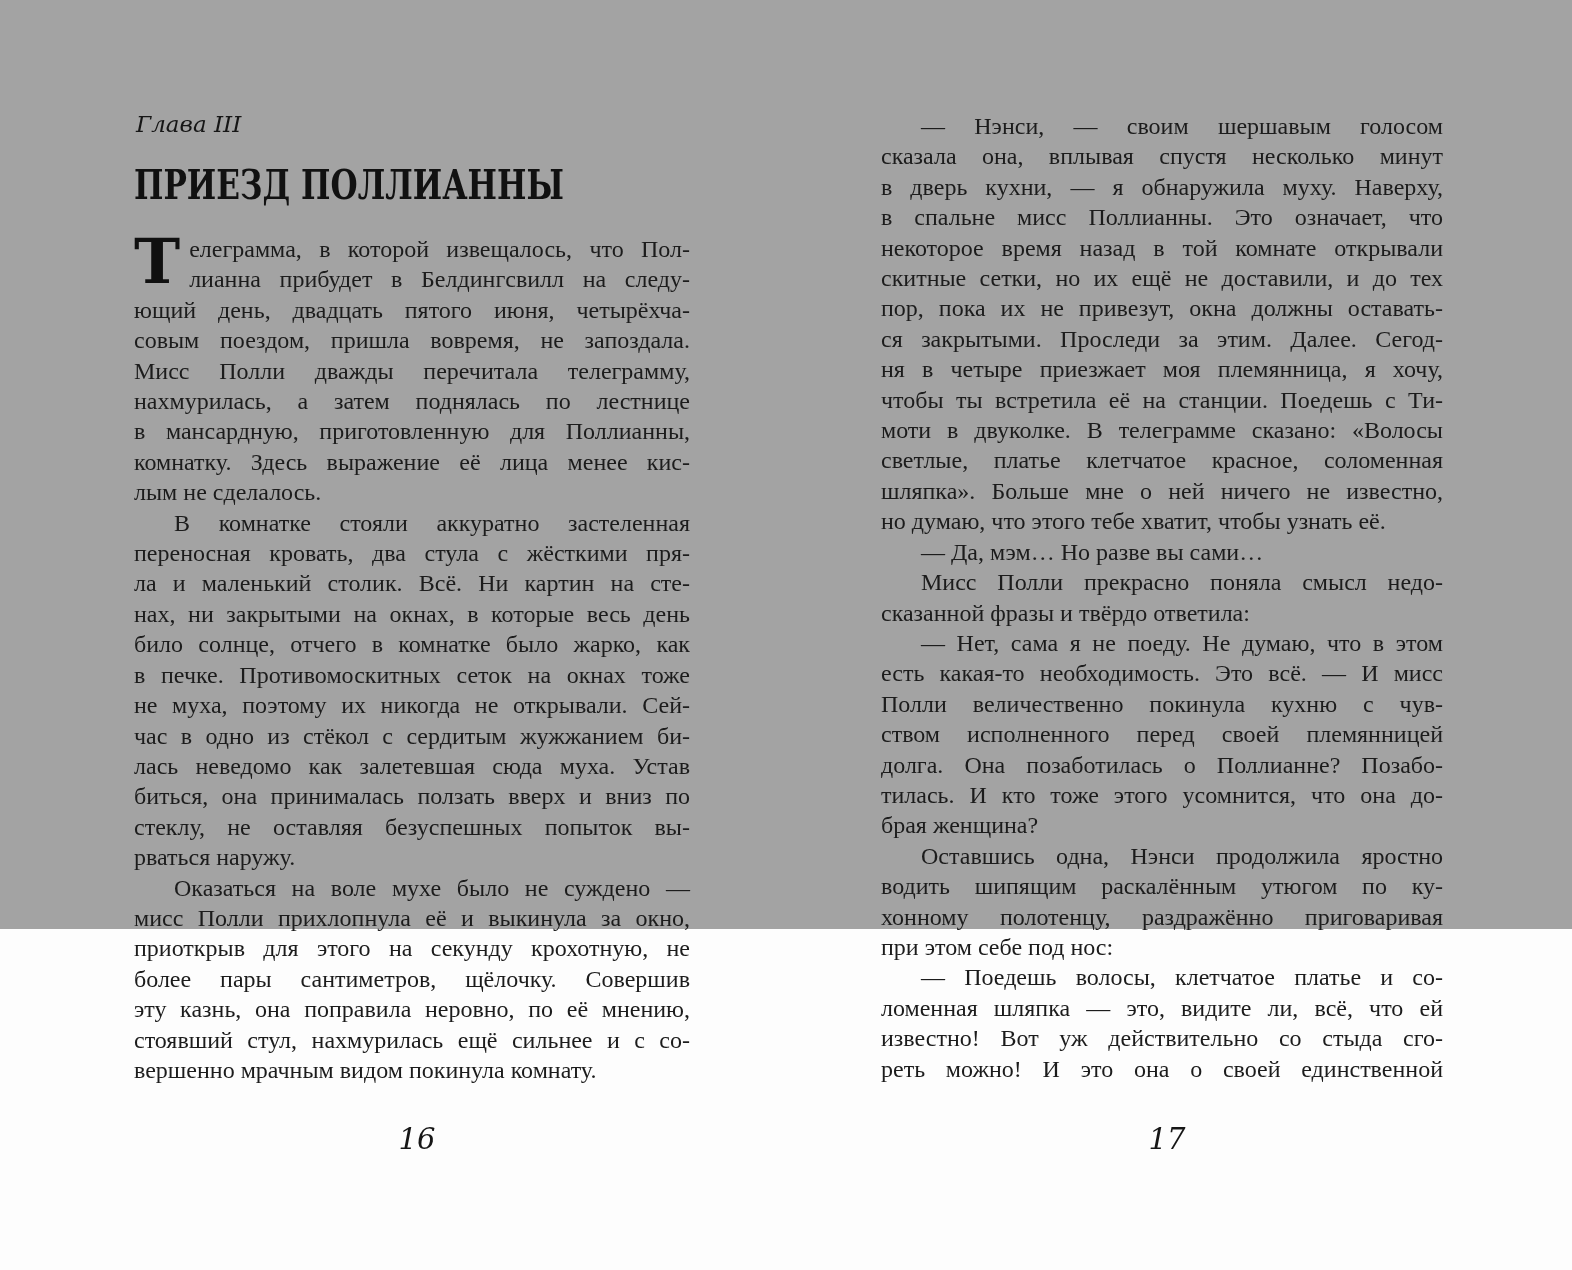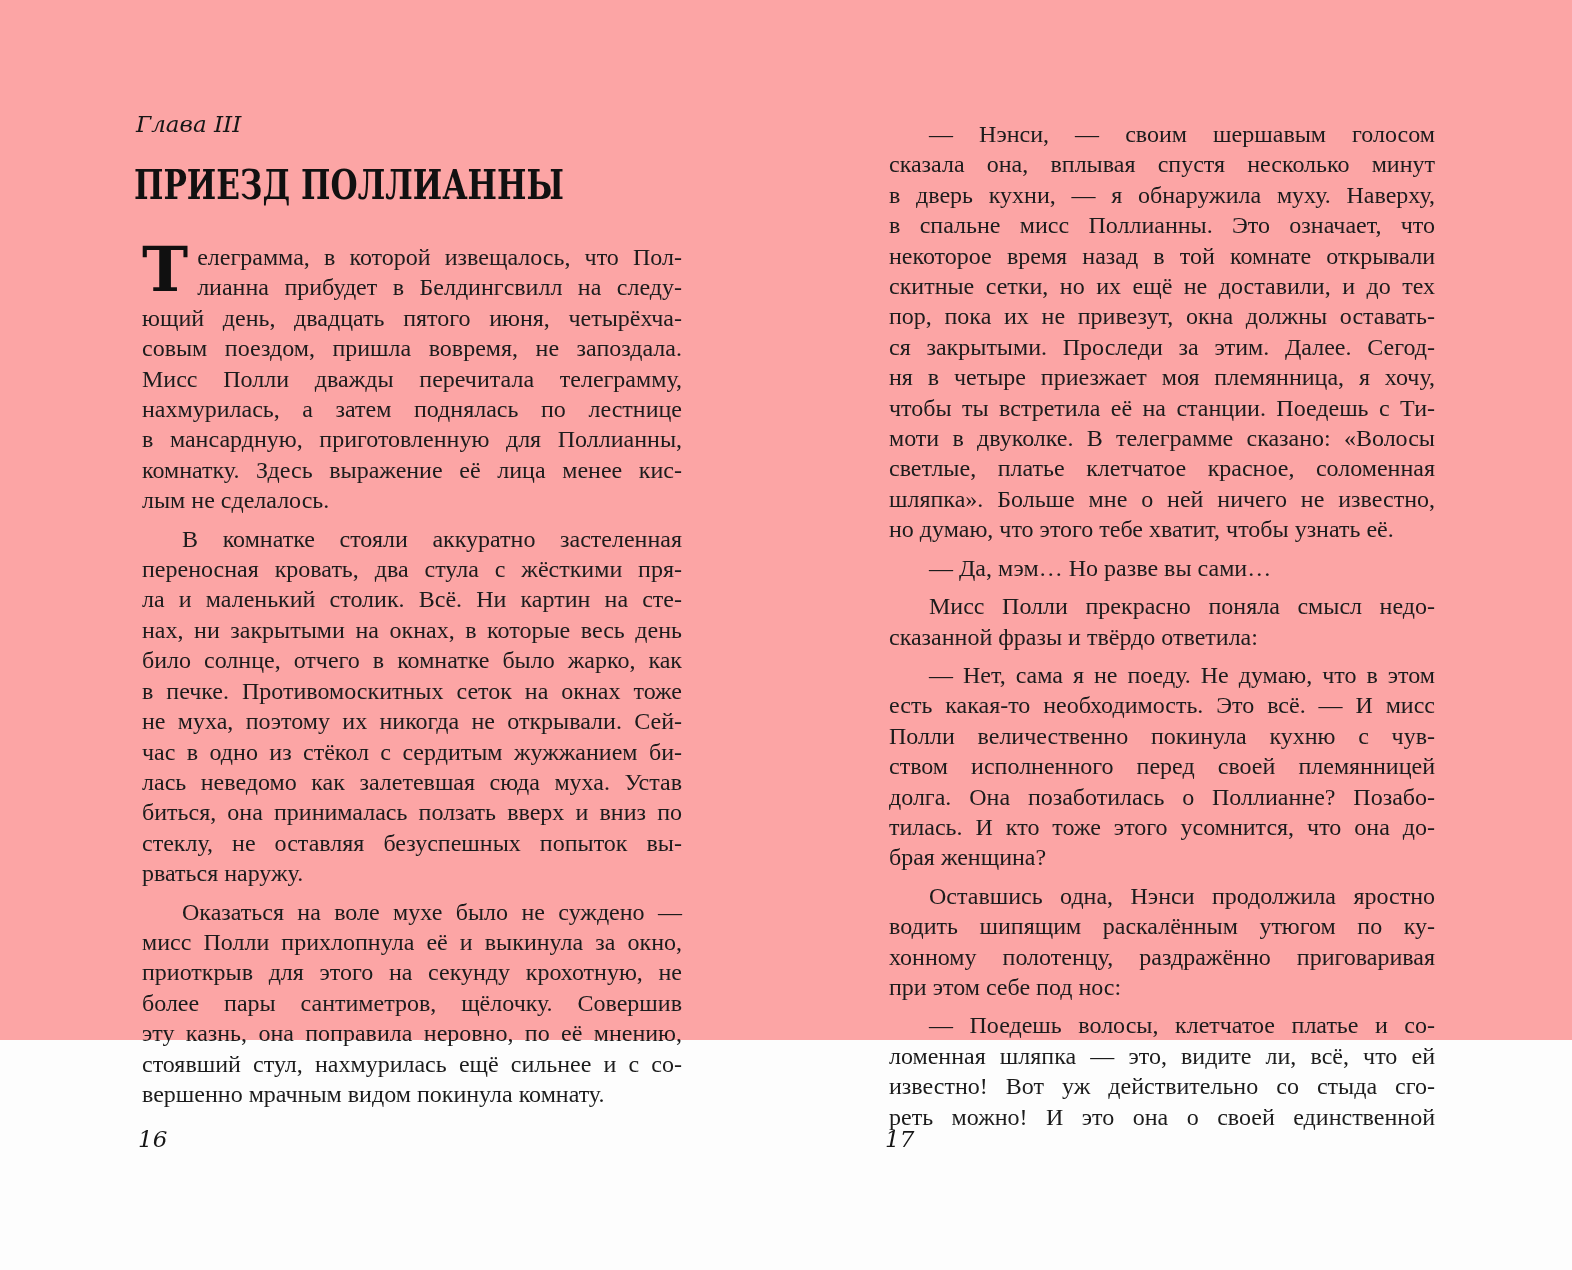--- a/index.html
+++ b/index.html
@@ -8,22 +8,22 @@
     width: 1572px;
     height: 1270px;
     background: #fdfdfd;
     overflow: hidden;
     font-family: "Liberation Serif", serif;
     color: #1c1c1c;
   }
   .spread {
     position: relative;
     width: 1572px;
-    height: 1040px;
-    background: #fca5a5;
+    height: 929px;
+    background: #a3a3a3;
     text-decoration: underline;
   }
   .page {
     position: absolute;
     top: 0;
     height: 1270px;
   }
   .page.left  { left: 134px; width: 556px; }
   .page.right { left: 881px; width: 562px; }
 
@@ -55,21 +55,21 @@
   .body-block {
     position: absolute;
     left: 0;
     right: 0;
     font-size: 24px;
     line-height: 30.4px;
   }
   .page.left  .body-block { top: 234px; }
   .page.right .body-block { top: 111px; }
 
-  .para { margin: 8px; }
+  .para { margin: 0; }
   .line {
     text-align: justify;
     text-align-last: justify;
     min-height: 30.4px;
   }
   .line.para-end { text-align-last: left; }
   .line.indent   { text-indent: 40px; }
 
   .dropcap {
     float: left;
@@ -78,25 +78,26 @@
     font-size: 62px;
     line-height: 56px;
     height: 58px;
     margin: 0 9px 0 0;
     color: #101010;
   }
 
   .page-number {
     position: absolute;
     top: 1126px;
-    left: 4px;
+    left: 10px;
     right: 0;
+    text-align: center;
     font-family: "DejaVu Serif", serif;
     font-style: italic;
-    font-size: 23px;
+    font-size: 29px;
     line-height: 26px;
     color: #161616;
   }
 </style>
 </head>
 <body>
 
 <div class="spread">
 
   <section class="page left">

